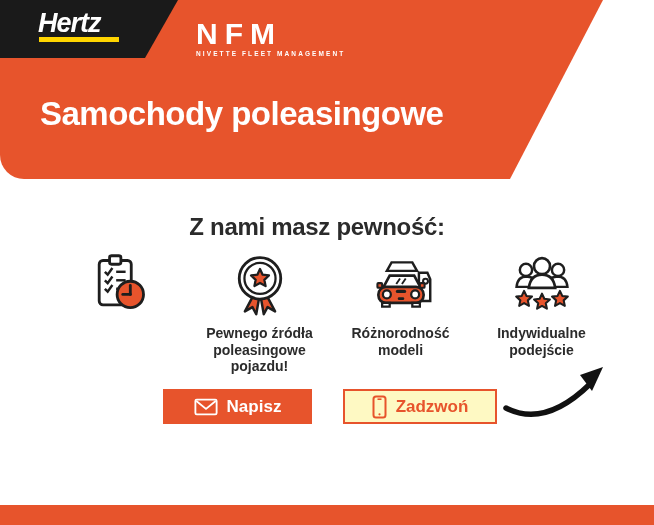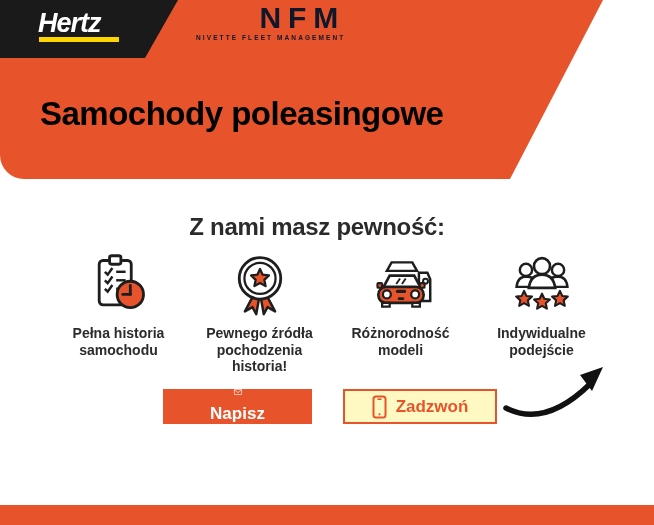--- a/index.html
+++ b/index.html
@@ -28,27 +28,27 @@
     clip-path:polygon(0 0,178px 0,145px 58px,0 58px);
   }
   .hertz-text{
     position:absolute;left:38px;top:8px;
     color:#fff;font-style:italic;font-weight:bold;font-size:27px;letter-spacing:-1px;
   }
   .hertz-underline{
     position:absolute;left:39px;top:37px;width:80px;height:5px;background:var(--yellow);
   }
   .nfm{
-    position:absolute;left:196px;top:4px;text-align:right;color:#0f172a;
+    position:absolute;left:196px;top:20px;text-align:left;color:#ffffff;
   }
   .nfm-main{font-size:30px;font-weight:bold;letter-spacing:7px;line-height:28px;}
   .nfm-sub{font-size:6.5px;font-weight:bold;letter-spacing:2.1px;margin-top:2px;}
   .banner-title{
     position:absolute;left:40px;top:92px;
-    color:#000000;font-size:33px;font-weight:bold;letter-spacing:-0.5px;line-height:44px;
+    color:#ffffff;font-size:33px;font-weight:bold;letter-spacing:-0.5px;line-height:44px;
   }
   
   .section-heading{
     position:absolute;left:0;top:213px;width:634px;text-align:center;
     color:var(--text);font-size:24px;font-weight:bold;letter-spacing:-0.3px;
   }
   .features{
     position:absolute;left:48px;top:252px;width:564px;
     display:flex;flex-direction:row;
   }
@@ -61,21 +61,21 @@
   .ic-stroke{stroke:#1E1E1E;fill:none;}
   .ic-fillw{fill:#FFFFFF;stroke:#1E1E1E;}
   .ic-fillo{fill:var(--orange);stroke:#1E1E1E;}
   .ic-solid{fill:#1E1E1E;}
   
   .btn{
     position:absolute;top:389px;height:35px;
     display:flex;align-items:center;justify-content:center;gap:9px;
     font-size:17px;font-weight:bold;cursor:pointer;
   }
-  .btn-write{left:163px;width:149px;background:var(--orange);color:#fff;border:none;flex-direction:column;}
+  .btn-write{left:163px;width:149px;background:var(--orange);color:#fff;border:none;}
   .btn-call{left:343px;width:154px;background:#fef9c3;color:var(--orange);border:2px solid var(--orange);}
   
   .arrow{position:absolute;left:500px;top:362px;width:115px;height:64px;}
   
   .footer-bar{position:absolute;left:0;top:505px;width:654px;height:20px;background:var(--orange);}
 </style>
 </head>
 <body>
 
 <div class="canvas">
@@ -103,37 +103,33 @@
         <polyline class="ic-stroke" points="20,21 23,24 28,17" stroke-width="2.6"></polyline>
         <line class="ic-stroke" x1="32" y1="21" x2="42" y2="21" stroke-width="2.6"></line>
         <polyline class="ic-stroke" points="20,30 23,33 28,26" stroke-width="2.6"></polyline>
         <line class="ic-stroke" x1="32" y1="30" x2="42" y2="30" stroke-width="2.6"></line>
         <polyline class="ic-stroke" points="20,39 23,42 28,35" stroke-width="2.6"></polyline>
         <line class="ic-stroke" x1="32" y1="39" x2="38" y2="39" stroke-width="2.6"></line>
         <circle class="ic-fillo" cx="47" cy="45" r="14" stroke-width="3"></circle>
         <line class="ic-stroke" x1="47" y1="45" x2="47" y2="35.5" stroke-width="3" stroke-linecap="round"></line>
         <line class="ic-stroke" x1="47" y1="45" x2="39" y2="45" stroke-width="3" stroke-linecap="round"></line>
       </svg>
-      <div class="feature-label">
-        <div>Pełna historia</div>
-        <div>samochodu</div>
-      </div>
     </div>
 
     <div class="feature">
       <svg viewBox="0 0 70 70">
         <path class="ic-fillo" d="M28,46 L19,63 L27,58.5 L31,66 L34,49 Z" stroke-width="2.6" stroke-linejoin="round"></path>
         <path class="ic-fillo" d="M42,46 L51,63 L43,58.5 L39,66 L36,49 Z" stroke-width="2.6" stroke-linejoin="round"></path>
         <circle class="ic-fillw" cx="35" cy="28" r="22" stroke-width="3"></circle>
         <circle class="ic-stroke" cx="35" cy="28" r="16.5" stroke-width="2.4"></circle>
         <polygon class="ic-fillo" points="35,18 37.8,24.1 44.5,24.9 39.6,29.5 40.9,36.1 35,32.8 29.1,36.1 30.4,29.5 25.5,24.9 32.2,24.1" stroke-width="2.4" stroke-linejoin="round"></polygon>
       </svg>
       <div class="feature-label">
         <div>Pewnego źródła</div>
-        <div>pochodzenia historia!</div>
+        <div>poleasingowe pojazdu!</div>
       </div>
     </div>
 
     <div class="feature">
       <svg viewBox="0 0 70 70">
         <path class="ic-fillw" d="M20,20 L25,11 L47,11 L52,20 Z" stroke-width="2.6"></path>
         <path class="ic-fillw" d="M54,22 L63,22 L66,29 L66,52 L54,52 Z" stroke-width="2.6"></path>
         <circle class="ic-fillw" cx="61" cy="31" r="2.6" stroke-width="2.2"></circle>
         <path class="ic-fillw" d="M16,38 L23,25 L49,25 L56,38 Z" stroke-width="2.8"></path>
         <line class="ic-stroke" x1="34" y1="28" x2="30" y2="34" stroke-width="2"></line>

